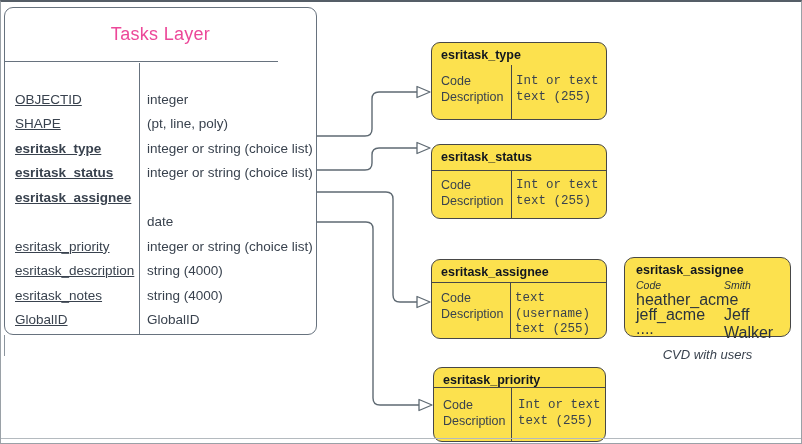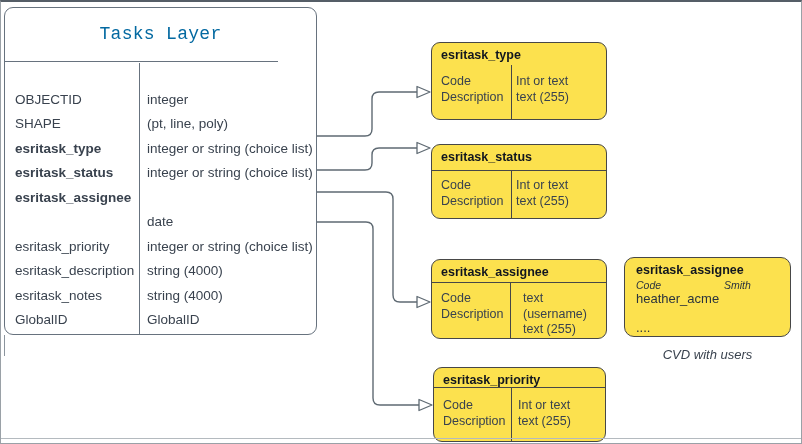--- a/index.html
+++ b/index.html
@@ -12,69 +12,69 @@
   }
 
   
   .entity{
     position:absolute;left:3px;top:5px;width:313px;height:328px;
     background:#fff;border:1.5px solid #67727e;border-radius:9px;color:#39424e;
   }
   .entity-title{
     position:absolute;left:0;right:0;top:0;height:52px;
     display:flex;align-items:center;justify-content:center;
-    font-size:18px;color:#0369a1;letter-spacing:.3px;font-family:Liberation Mono, monospace;
+    font-size:18px;color:#ec4899;letter-spacing:.3px;
   }
   .entity-hline{position:absolute;left:0;top:53px;width:273px;border-top:1.5px solid #67727e;}
   .entity-vline{position:absolute;left:134px;top:55px;bottom:0;border-left:1.5px solid #67727e;}
   .entity-rows{position:absolute;left:0;right:0;top:79px;}
-  .trow{position:relative;height:24.5px;display:flex;align-items:center;padding-left:10px;font-size:13.5px;}
+  .trow{position:relative;height:24.5px;display:flex;align-items:center;padding-left:10px;font-size:13.5px;text-decoration:underline;}
   .trow .ftype{position:absolute;left:142px;}
   .trow.bold .fname{font-weight:bold;}
   .entity-overshoot{position:absolute;left:3px;top:333px;height:21px;border-left:1.5px solid #8b949d;}
 
   
   .ybox{
     position:absolute;background:#FCE14E;border:1.5px solid #474747;border-radius:9px;
     color:#39424e;
   }
   .ybox .ytitle{position:absolute;left:9px;top:5px;right:4px;font-weight:bold;font-size:12.5px;color:#11161f;}
   .ybox .hline{position:absolute;left:0;right:0;border-top:1.5px solid #474747;}
   .ybox .vline{position:absolute;bottom:0;border-left:1.5px solid #474747;}
   .ybox .col{position:absolute;font-size:12.5px;line-height:15.5px;white-space:pre-wrap;}
   .ybox .col.l{left:9px;}
-  .ybox .col.r{left:84px;}
+  .ybox .col.r{left:84px;font-family:Liberation Mono, monospace;}
 
   #box-type{left:430px;top:40px;width:176px;height:78px;}
   #box-type .vline{left:79px;top:22px;}
   #box-type .col{top:31px;}
 
   #box-status{left:430px;top:142px;width:176px;height:75px;}
   #box-status .hline{top:25px;}
   #box-status .vline{left:79px;top:25px;}
   #box-status .col{top:33px;}
 
   #box-assignee{left:430px;top:257px;width:176px;height:80px;}
   #box-assignee .hline{top:22px;}
   #box-assignee .vline{left:78px;top:22px;}
   #box-assignee .col{top:31px;}
-  #box-assignee .col.r{left:83px;margin-left:8px;}
+  #box-assignee .col.r{left:83px;}
 
   #box-priority{left:432px;top:365px;width:173px;height:75px;}
   #box-priority .hline{top:19px;}
   #box-priority .vline{left:77px;top:19px;}
   #box-priority .col{top:30px;}
 
   
   .cvd{
     position:absolute;left:623px;top:255px;width:167px;height:80px;
     background:#FCE14E;border:1.5px solid #474747;border-radius:10px;color:#2a333d;
   }
   .cvd .ctitle{position:absolute;left:11px;top:5px;font-weight:bold;font-size:12.5px;color:#11161f;}
-  .cvd .crow{position:absolute;left:11px;right:4px;font-size:13px;}
+  .cvd .crow{position:absolute;left:11px;right:4px;font-size:16px;}
   .cvd .crow .cr{position:absolute;left:88px;}
   .cvd .chead{top:21px;font-size:10.5px;font-style:italic;}
   .cvd .r1{top:33px;}
   .cvd .r2{top:48px;}
   .cvd .r3{top:62px;}
 
   .cvd-caption{
     position:absolute;left:623px;top:345px;width:167px;text-align:center;
     font-style:italic;font-size:13px;color:#39424e;
   }
@@ -178,18 +178,19 @@
     <div class="hline"></div>
     <div class="vline"></div>
     <div class="col l"><div>Code</div><div>Description</div></div>
     <div class="col r"><div>Int or text</div><div>text (255)</div></div>
   </div>
 
   <div class="cvd">
     <div class="ctitle">esritask_assignee</div>
     <div class="crow chead"><span>Code</span><span class="cr">Smith</span></div>
     <div class="crow r1"><span>heather_acme</span></div>
+    <div class="crow r2"><span>jeff_acme</span><span class="cr">Jeff Walker</span></div>
     <div class="crow r3"><span>....</span><span class="cr"></span></div>
   </div>
   <div class="cvd-caption">CVD with users</div>
 
   <div class="page-edge"></div>
 </div>
 
 </body></html>

